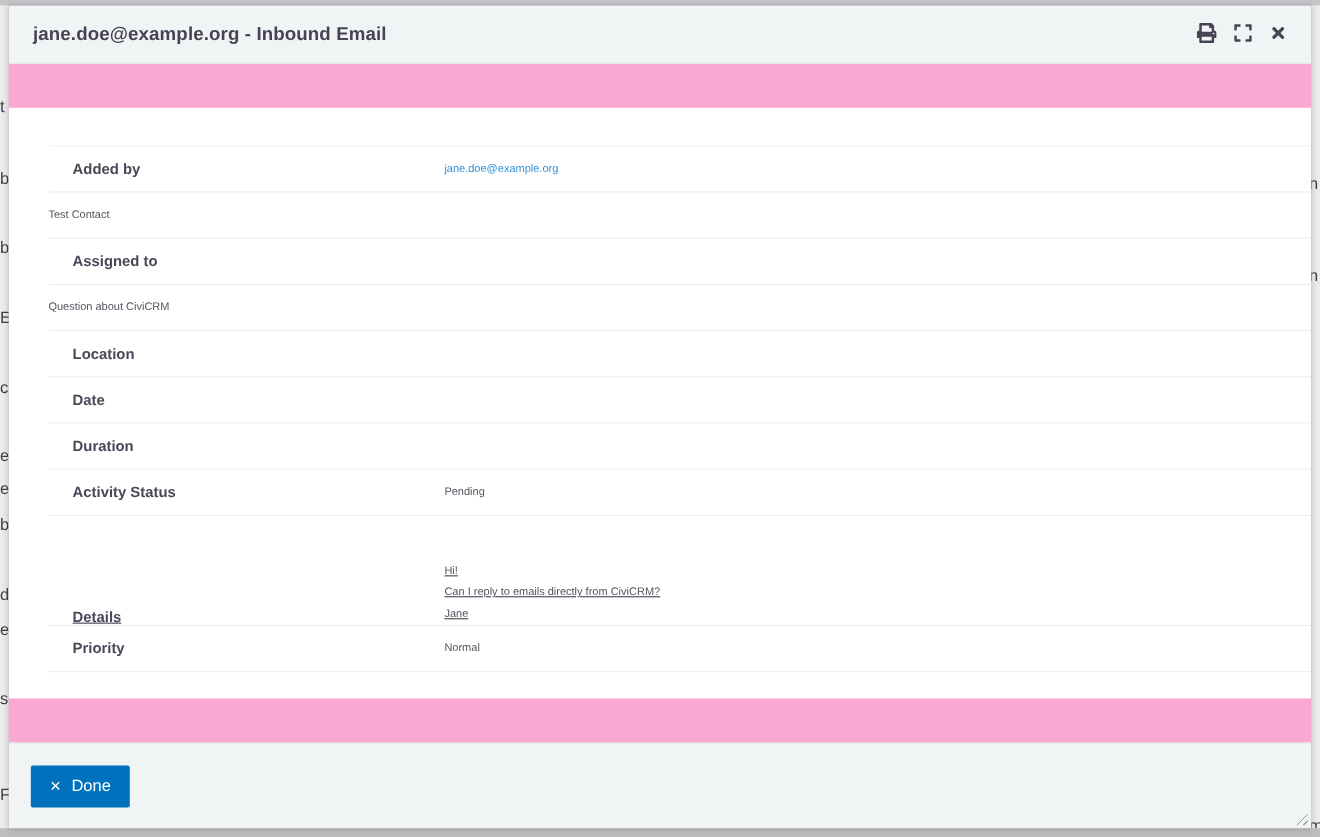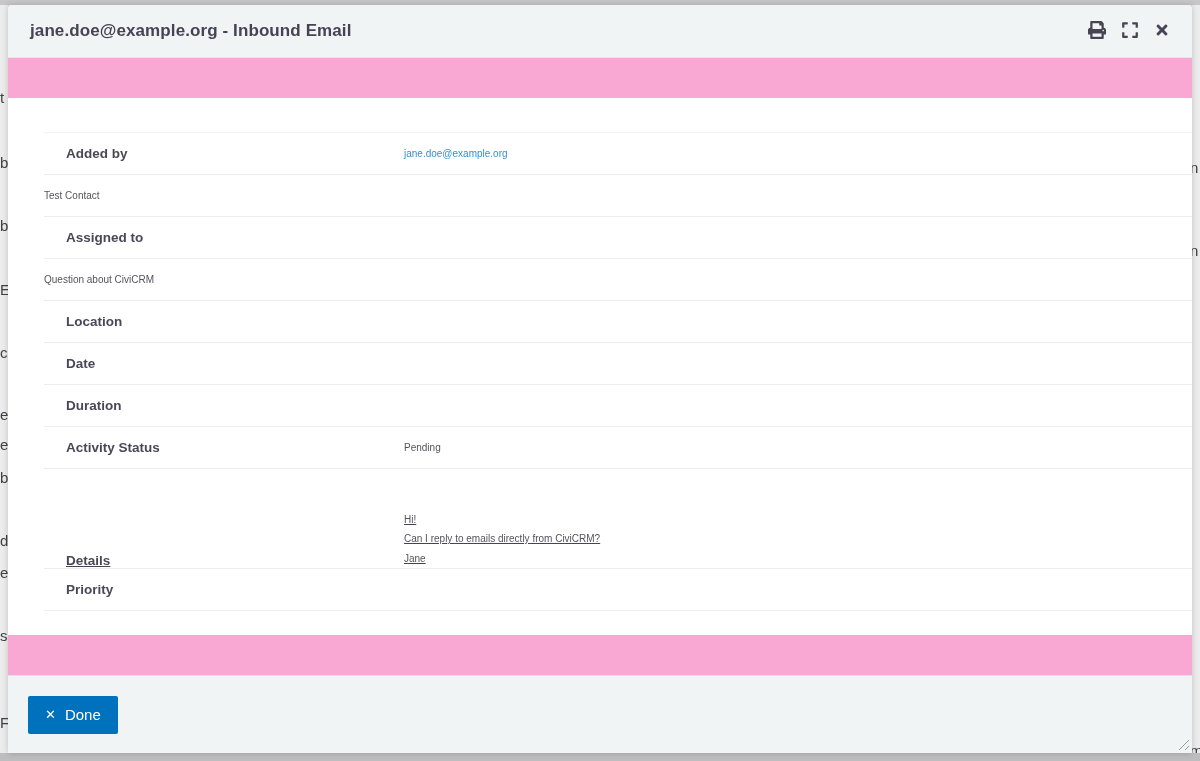--- a/index.html
+++ b/index.html
@@ -190,20 +190,21 @@
         <div class="row-label">Details</div>
         <div class="row-value">
           <div class="details-line">Hi!</div>
           <div class="details-line">Can I reply to emails directly from CiviCRM?</div>
           <div class="details-line">Jane</div>
         </div>
       </div>
 
       <div class="field-row">
         <div class="row-label">Priority</div>
+        <div class="row-value">Normal</div>
       </div>
 
     </div>
   </div>
 
   <div class="modal-footer">
     <button class="btn">
       <span class="glyph">✕</span>
       <span>Done</span>
     </button>

